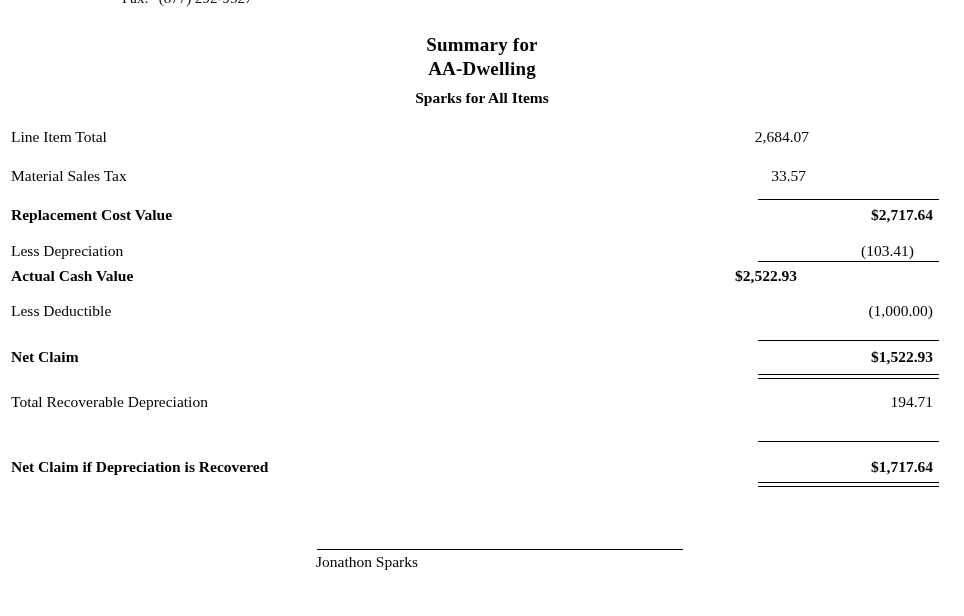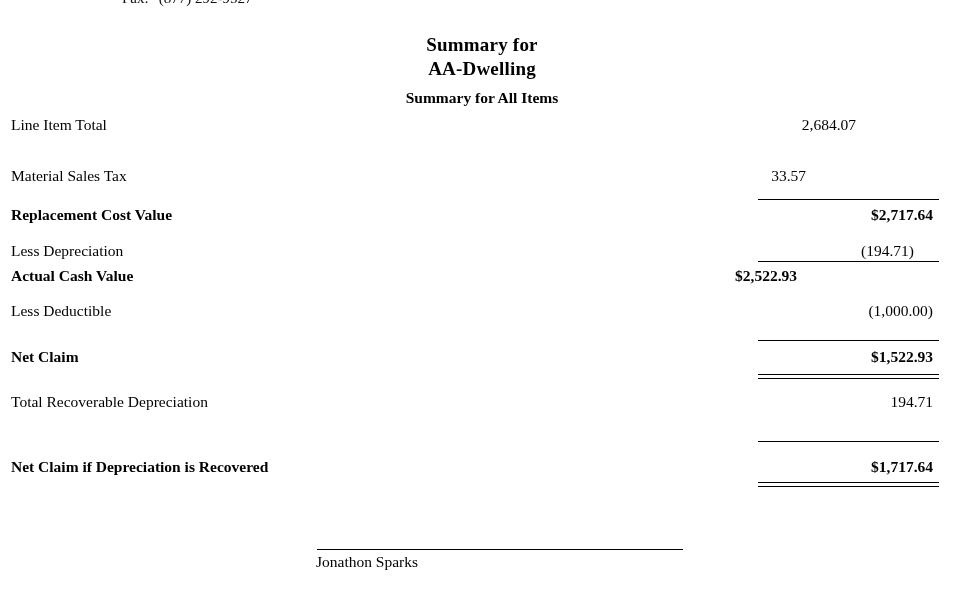--- a/index.html
+++ b/index.html
@@ -122,44 +122,44 @@
 
   <div class="header-fax">
     <span class="lbl">Fax:</span><span>(877) 292-9527</span>
   </div>
 
   <div class="title-block">
     <div class="title-line">Summary for</div>
     <div class="title-line">AA-Dwelling</div>
   </div>
 
-  <div class="subtitle">Summary for All Items</div>
+  <div class="subtitle">Sparks for All Items</div>
 
   <div class="rows">
 
-    <div class="row" style="top:0px;position:absolute;width:840px;padding-left:47px;">
+    <div class="row" style="top:12px;position:absolute;width:840px;">
       <span class="label">Line Item Total</span>
       <span class="amount">2,684.07</span>
     </div>
 
     <div class="row" style="top:51px;position:absolute;width:837px;">
       <span class="label">Material Sales Tax</span>
       <span class="amount">33.57</span>
     </div>
 
     <div class="rule" style="top:83px;"></div>
 
     <div class="row bold" style="top:90px;position:absolute;width:964px;text-decoration:underline;">
       <span class="label">Replacement Cost Value</span>
       <span class="amount">$2,717.64</span>
     </div>
 
     <div class="row" style="top:126px;position:absolute;width:945px;">
       <span class="label">Less Depreciation</span>
-      <span class="amount">(194.71)</span>
+      <span class="amount">(103.41)</span>
     </div>
 
     <div class="rule" style="top:145px;"></div>
 
     <div class="row bold" style="top:151px;position:absolute;width:828px;">
       <span class="label">Actual Cash Value</span>
       <span class="amount">$2,522.93</span>
     </div>
 
     <div class="row" style="top:186px;position:absolute;width:964px;">

